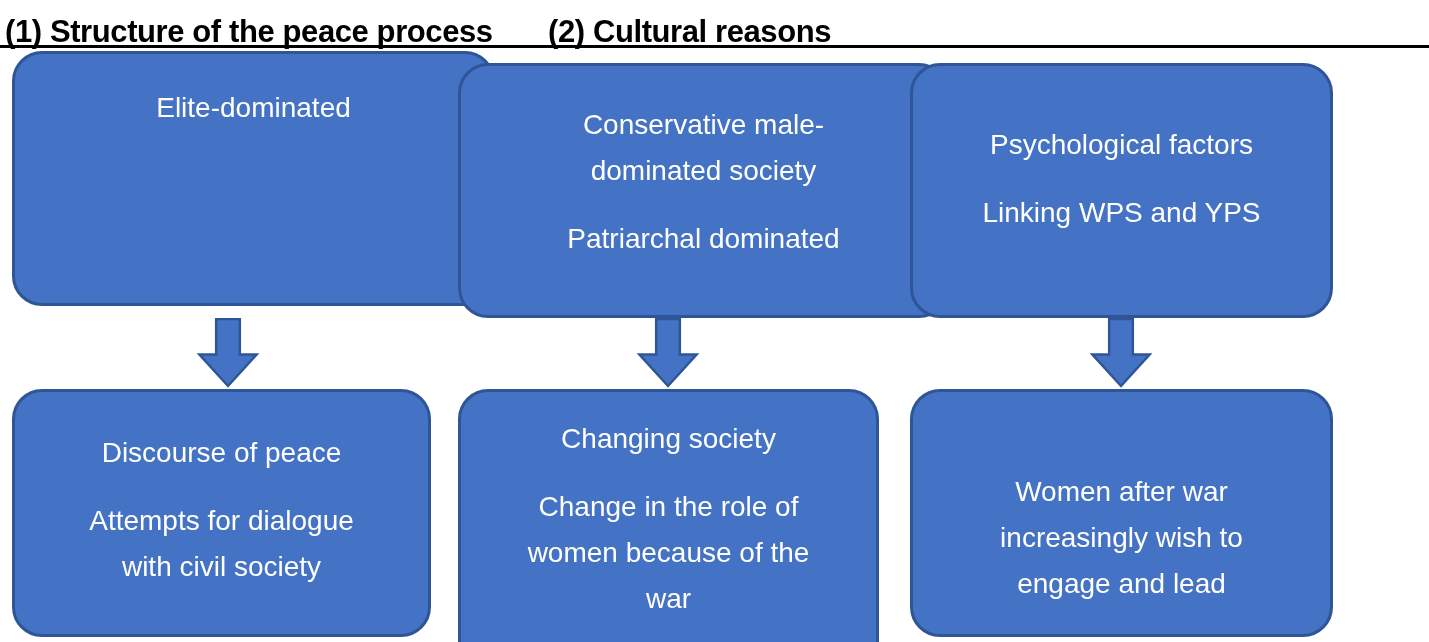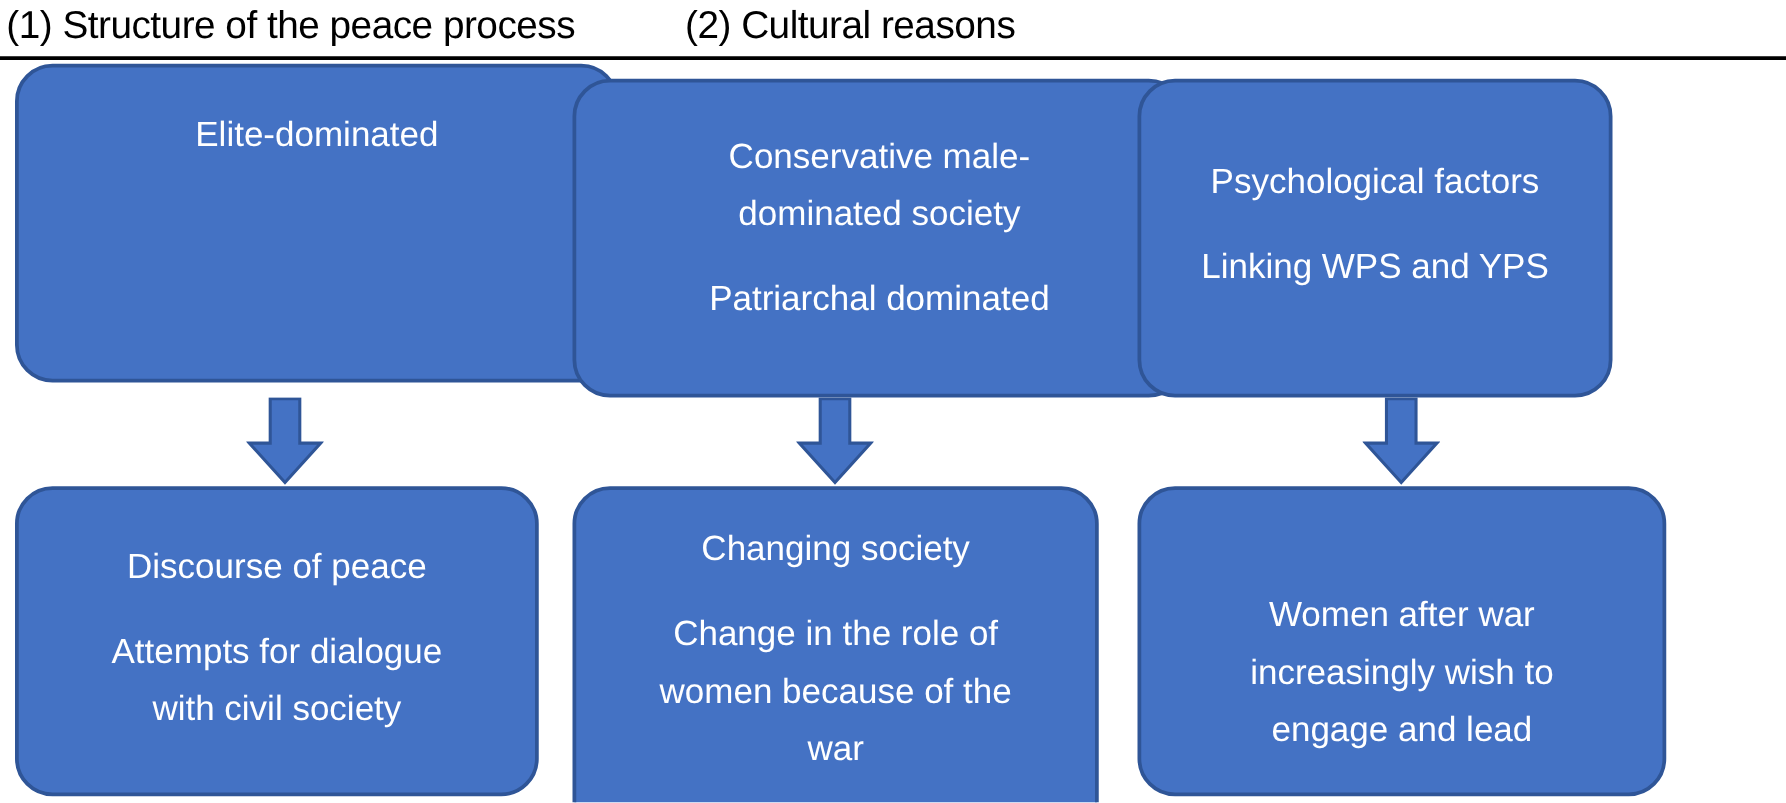--- a/index.html
+++ b/index.html
@@ -6,23 +6,23 @@
   .stage {
     position: relative;
     width: 1429px;
     height: 642px;
     background: #ffffff;
     font-family: "Liberation Sans", "DejaVu Sans", sans-serif;
     overflow: hidden;
   }
   .header {
     position: absolute;
-    top: 0;
+    top: 12px;
     font-size: 31px;
-    font-weight: 400;
+    font-weight: 700;
     letter-spacing: -0.4px;
     line-height: 40px;
     color: var(--header-text, #000);
     white-space: nowrap;
   }
   .h1 { left: 5px; }
   .h2 { left: 548px; }
   .h3 { left: 965px; }
   .divider {
     position: absolute;
@@ -40,21 +40,21 @@
     text-align: center;
     font-size: 28px;
     line-height: 46px;
   }
   .box p {
     margin: 0 0 22px 0;
     white-space: pre-line;
   }
   .t1 { left: 12px;  top: 51px;  width: 483px; height: 255px; padding-top: 31px; }
   .t2 { left: 458px; top: 63px;  width: 491px; height: 255px; padding-top: 36px; }
-  .t3 { left: 910px; top: 63px;  width: 380px; height: 255px; padding-top: 56px; }
+  .t3 { left: 910px; top: 63px;  width: 423px; height: 255px; padding-top: 56px; }
   .b1 { left: 12px;  top: 389px; width: 419px; height: 248px; padding-top: 38px; }
   .b2 { left: 458px; top: 389px; width: 421px; height: 307px; padding-top: 24px; }
   .b3 { left: 910px; top: 389px; width: 423px; height: 248px; padding-top: 77px; }
   .arrow {
     position: absolute;
     top: 318px;
     width: 62px;
     height: 70px;
   }
   .arrow polygon {

